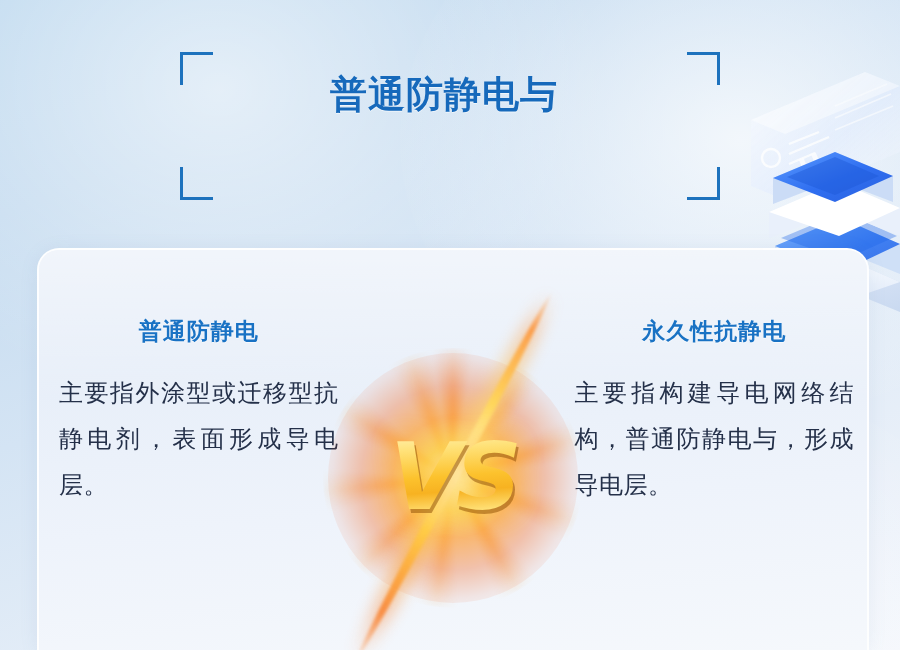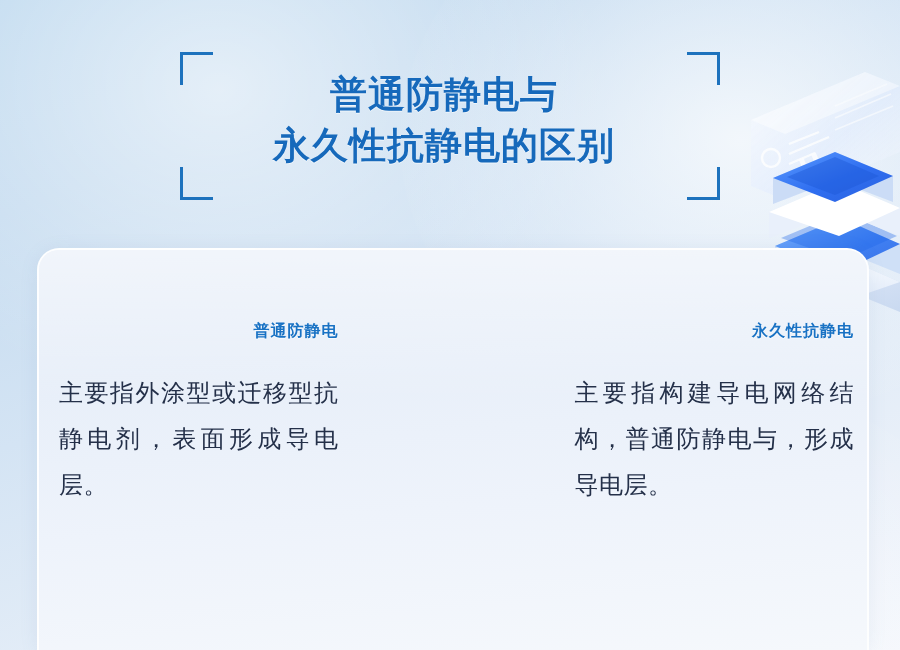--- a/index.html
+++ b/index.html
@@ -126,24 +126,24 @@
     flex: 1 1 0;
     padding-top: 66px;
     box-sizing: border-box;
   }
   .col-left  { padding-left: 20px; padding-right: 118px; }
   .col-right { padding-left: 118px; padding-right: 13px; }
 
   .col-heading {
     font-family: "Liberation Sans", "DejaVu Sans", sans-serif;
     font-weight: bold;
-    font-size: 16px;
+    font-size: 23px;
     line-height: 30px;
     color: #1972c4;
-    text-align: right;
+    text-align: center;
     letter-spacing: 1px;
     margin: 0 0 24px 0;
     text-shadow: 0 1px 0 rgba(255,255,255,0.6);
   }
   .col-body {
     font-family: "Liberation Sans", "DejaVu Sans", sans-serif;
     font-size: 24px;
     line-height: 46px;
     color: #243049;
     text-align: justify;
@@ -313,33 +313,39 @@
     </svg>
   </div>
 
   <div class="title-wrap">
     <span class="bracket tl"></span>
     <span class="bracket tr"></span>
     <span class="bracket bl"></span>
     <span class="bracket br"></span>
     <div class="title-lines">
       <span class="title-line">普通防静电与</span>
-      <span class="title-line">永久性抗静电的区别</span>
     </div>
   </div>
 
   <div class="card">
     <div class="card-sheen"></div>
 
     <div class="columns">
       <div class="col col-left">
         <div class="col-heading">普通防静电</div>
         <p class="col-body">主要指外涂型或迁移型抗静电剂，表面形成导电层。</p>
       </div>
       <div class="col col-right">
         <div class="col-heading">永久性抗静电</div>
         <p class="col-body">主要指构建导电网络结构，普通防静电与，形成导电层。</p>
       </div>
     </div>
 
+    <div class="vs-zone">
+      <div class="vs-spikes"></div>
+      <div class="vs-burst"></div>
+      <div class="vs-slash glow"></div>
+      <div class="vs-slash"></div>
+      <div class="vs-text">VS</div>
+    </div>
   </div>
 
 </div>
 
 </body></html>

